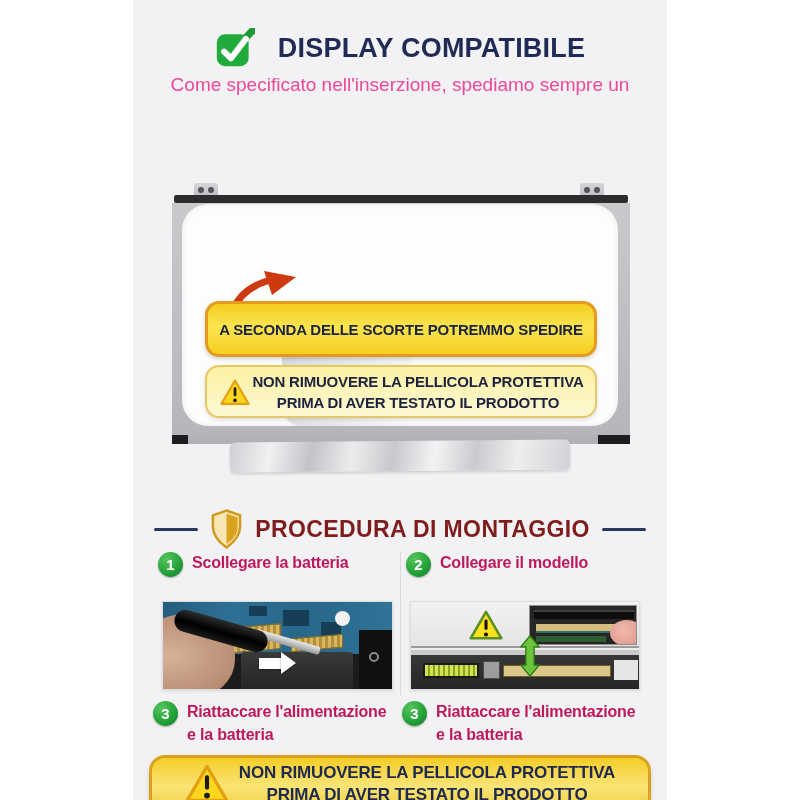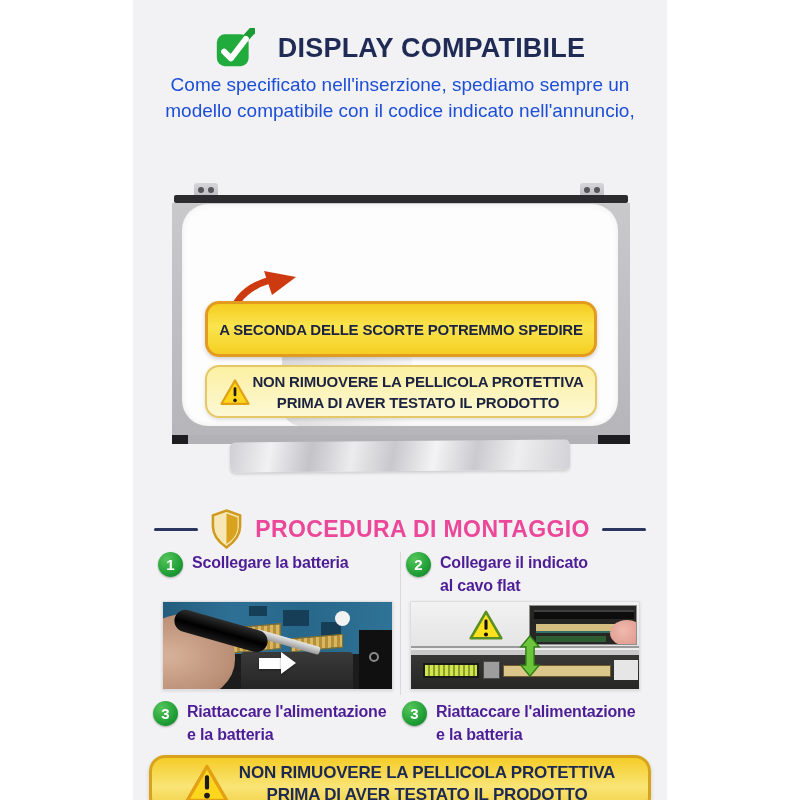--- a/index.html
+++ b/index.html
@@ -6,21 +6,21 @@
   html,body { background:#ffffff; }
   body { font-family:"Liberation Sans", sans-serif; }
   .canvas { position:relative; width:800px; height:800px; background:#ffffff; overflow:hidden; margin:0 auto; }
   .abs { position:absolute; }
 
   .column-bg { left:133px; top:0; width:534px; height:800px; background:#f2f2f4; }
 
   
   .header-row { left:133px; top:28px; width:534px; display:flex; align-items:center; justify-content:center; gap:23px; }
   .page-title { font-size:27px; font-weight:bold; color:#1f2b55; letter-spacing:0.2px; }
-  .intro { left:133px; top:72px; width:534px; text-align:center; color:#1d4ed8; font-size:19px; line-height:26px; }
+  .intro { left:133px; top:72px; width:534px; text-align:center; color:#ec4899; font-size:19px; line-height:26px; }
   .intro div { white-space:nowrap; }
 
   
   .panel-wrap { left:168px; top:183px; width:464px; height:300px; }
   .bracket { top:0; width:24px; height:17px; background:linear-gradient(#d6d6d9,#b9b9bd); border-radius:3px 3px 0 0; }
   .bracket .hole { position:absolute; top:4px; width:6px; height:6px; border-radius:50%; background:#55555a; }
   .panel-topbar { left:6px; top:12px; width:454px; height:8px; background:#2c2c2f; border-radius:2px; }
   .panel-body { left:4px; top:20px; width:458px; height:232px; background:linear-gradient(180deg,#c9c9cc,#b6b6ba); }
   .panel-inner { left:10px; top:1px; width:436px; height:222px; background:#fdfdfd; border-radius:26px; box-shadow:inset 0 0 6px rgba(0,0,0,0.08); }
   .panel-sheen { left:100px; top:150px; width:130px; height:72px; background:linear-gradient(115deg,rgba(175,175,180,0.45),rgba(240,240,242,0)); border-radius:0 0 0 20px; }
@@ -34,30 +34,30 @@
 
   .sticker { left:37px; width:392px; border-radius:14px; display:flex; flex-direction:column; align-items:center; justify-content:center; text-align:center; }
   .sticker-line { font-weight:bold; color:#1c2340; font-size:15px; line-height:21px; white-space:nowrap; letter-spacing:-0.2px; }
   .sticker-stock { top:118px; height:56px; border:3px solid #e29b20; background:linear-gradient(180deg,#f5cd1f,#fae44f 45%,#f5cf22); box-shadow:0 2px 4px rgba(0,0,0,0.18); }
   .sticker-film { top:182px; height:53px; border:2px solid #e6c766; background:linear-gradient(180deg,#fcf0a2,#fdf8d4); box-shadow:0 2px 4px rgba(0,0,0,0.12); padding-left:34px; }
   .sticker-film .tri { position:absolute; left:13px; top:12px; }
 
   
   .proc-header { left:133px; top:504px; width:534px; height:50px; display:flex; align-items:center; justify-content:center; gap:12px; }
   .proc-line { width:44px; height:3px; background:#2a3560; border-radius:2px; }
-  .proc-title { font-size:23px; font-weight:bold; color:#ec4899; letter-spacing:0.4px; white-space:nowrap; }
+  .proc-title { font-size:23px; font-weight:bold; color:#7f1d1d; letter-spacing:0.4px; white-space:nowrap; }
 
   
   .col-divider { left:400px; top:552px; width:1px; height:143px; background:#d9d9dc; }
   .step-row { display:flex; align-items:flex-start; gap:9px; }
   .step-num { flex:0 0 auto; width:25px; height:25px; border-radius:50%; margin-top:1px;
               background:radial-gradient(circle at 34% 28%, #55c55c, #1f9e35 62%, #13762a);
               color:#ffffff; font-size:15px; font-weight:bold; display:flex; align-items:center; justify-content:center;
               box-shadow:0 1px 2px rgba(0,0,0,0.3); }
-  .step-text { font-size:16px; line-height:23px; font-weight:bold; color:#4c1d95; letter-spacing:-0.2px; white-space:nowrap; }
+  .step-text { font-size:16px; line-height:23px; font-weight:bold; color:#be185d; letter-spacing:-0.2px; white-space:nowrap; }
 
   .step1-label { left:158px; top:551px; }
   .step2-label { left:406px; top:551px; }
   .step3a-label { left:153px; top:700px; }
   .step3b-label { left:402px; top:700px; }
 
   
   .photo { overflow:hidden; border:1px solid #dedee0; background:#181818; box-shadow:0 1px 3px rgba(0,0,0,0.12); }
   .photo1 { left:162px; top:601px; width:231px; height:89px; }
   .pcb { left:0; top:0; width:231px; height:52px;
@@ -111,21 +111,20 @@
         <path d="M30 15 L41 3" stroke="#1b9a35" stroke-width="8" stroke-linecap="round" fill="none"></path>
         <rect x="2" y="7" width="35" height="35" rx="9" fill="#21ab3d"></rect>
         <path d="M10 26 L17.5 33.5 L34 12" stroke="#ffffff" stroke-width="6.5" stroke-linecap="round" stroke-linejoin="round" fill="none"></path>
       </svg>
     </span>
     <span class="page-title">DISPLAY COMPATIBILE</span>
   </div>
 
   <div class="abs intro">
     <div>Come specificato nell'inserzione, spediamo sempre un</div>
-    <div>modello compatibile con il codice indicato nell'annuncio,</div>
   </div>
 
   <div class="abs panel-wrap">
     <div class="abs bracket" style="left:26px;">
       <span class="hole" style="left:4px;"></span>
         <span class="hole" style="left:14px;"></span>
     </div>
     <div class="abs bracket" style="right:28px;">
       <span class="hole" style="left:4px;"></span>
         <span class="hole" style="left:14px;"></span>
@@ -183,22 +182,21 @@
   <div class="abs step-row step1-label">
     <span class="step-num">1</span>
     <span class="step-text">
       <div>Scollegare la batteria</div>
     </span>
   </div>
 
   <div class="abs step-row step2-label">
     <span class="step-num">2</span>
     <span class="step-text">
-      <div>Collegare il indicato</div>
-      <div>al cavo flat</div>
+      <div>Collegare il modello</div>
     </span>
   </div>
 
   <div class="abs photo photo1">
     <div class="abs pcb"></div>
     <div class="abs pcb-chip" style="left:120px;top:8px;width:26px;height:16px;"></div>
     <div class="abs pcb-chip" style="left:158px;top:20px;width:20px;height:14px;"></div>
     <div class="abs pcb-chip" style="left:86px;top:4px;width:18px;height:10px;"></div>
     <div class="abs pcb-gold" style="left:52px;top:24px;width:66px;height:26px;"></div>
     <div class="abs pcb-gold" style="left:128px;top:34px;width:52px;height:14px;"></div>

